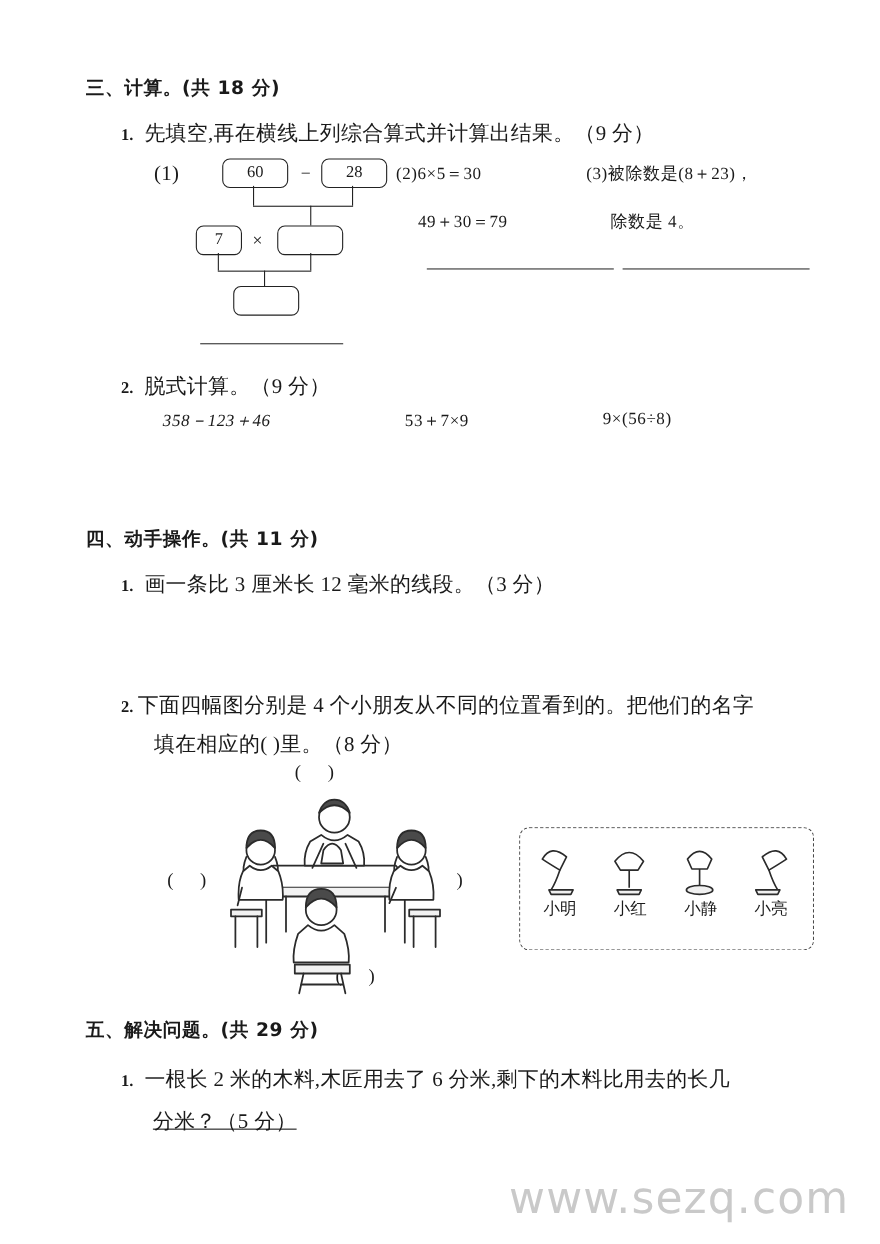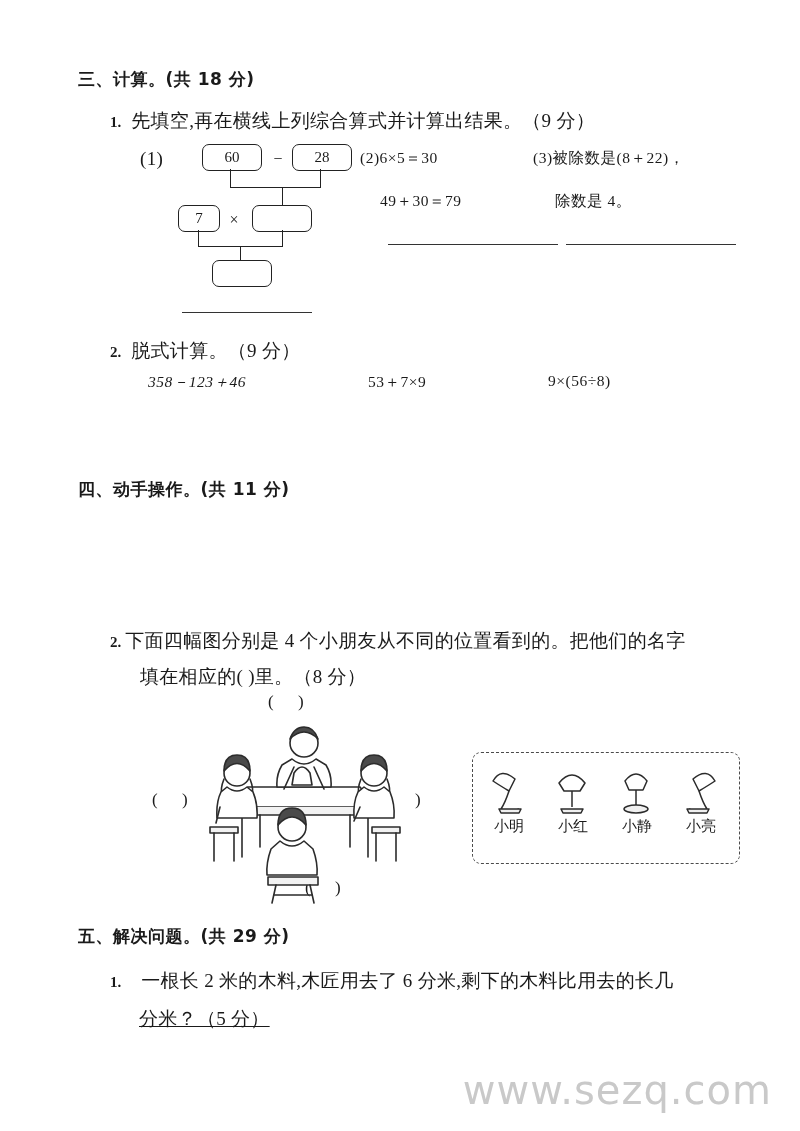--- a/index.html
+++ b/index.html
@@ -134,36 +134,40 @@
   <div class="abs" style="left:360px;top:148px;">
     <div class="mono-ex">
       <span>(2)</span><span>6×5＝30</span>
     </div>
     <div class="mono-ex" style="margin-top:22px;margin-left:20px;">49＋30＝79</div>
   </div>
   <div class="answer-line" style="left:388px;top:244px;width:170px;"></div>
 
   <div class="abs" style="left:533px;top:148px;">
     <div class="mono-ex">
-      <span>(3)</span><span>被除数是(8＋22)，</span>
+      <span>(3)</span><span>被除数是(8＋23)，</span>
     </div>
     <div class="mono-ex" style="margin-top:22px;margin-left:22px;">除数是 4。</div>
   </div>
   <div class="answer-line" style="left:566px;top:244px;width:170px;"></div>
 
   <div class="abs" style="left:110px;top:338px;">
     <span class="q-num">2.</span>
     <span class="q-text" style="margin-left:6px;">脱式计算。（9 分）</span>
   </div>
   <div class="abs mono-ex" style="left:148px;top:372px;font-style:italic;">358－123＋46</div>
   <div class="abs mono-ex" style="left:368px;top:372px;">53＋7×9</div>
   <div class="abs mono-ex" style="left:548px;top:372px;">9×(56÷8)</div>
 
   <div class="abs section-head" id="sec4-head">四、动手操作。(共 11 分)</div>
 
+  <div class="abs" style="left:110px;top:518px;">
+    <span class="q-num">1.</span>
+    <span class="q-text" style="margin-left:6px;">画一条比 3 厘米长 12 毫米的线段。（3 分）</span>
+  </div>
 
   <div class="abs" style="left:110px;top:628px;width:640px;">
     <span class="q-num">2.</span>
     <span class="q-text" style="margin-left:0;">下面四幅图分别是 4 个小朋友从不同的位置看到的。把他们的名字</span>
     <div class="q-text" style="margin-left:30px;margin-top:10px;">填在相应的(    )里。（8 分）</div>
   </div>
 
   <div class="abs paren" style="left:268px;top:692px;">(            )</div>
   <div class="abs paren" style="left:152px;top:790px;">(            )</div>
   <div class="abs paren" style="left:385px;top:790px;">(            )</div>
@@ -269,18 +273,18 @@
         </g>
       </svg>
       <div>小静</div>
     </div>
   </div>
 
   <div class="abs section-head" id="sec5-head">五、解决问题。(共 29 分)</div>
 
   <div class="abs" style="left:110px;top:968px;width:640px;">
     <span class="q-num">1.</span>
-    <span class="q-text" style="margin-left:16px;">一根长 2 米的木料,木匠用去了 6 分米,剩下的木料比用去的长几</span>
+    <span class="q-text" style="margin-left:6px;">一根长 2 米的木料,木匠用去了 6 分米,剩下的木料比用去的长几</span>
     <div class="q-text" style="margin-left:29px;margin-top:12px;text-decoration:underline;">分米？（5 分）</div>
   </div>
 
   <div class="watermark">www.sezq.com</div>
 </div>
 
 </body></html>

